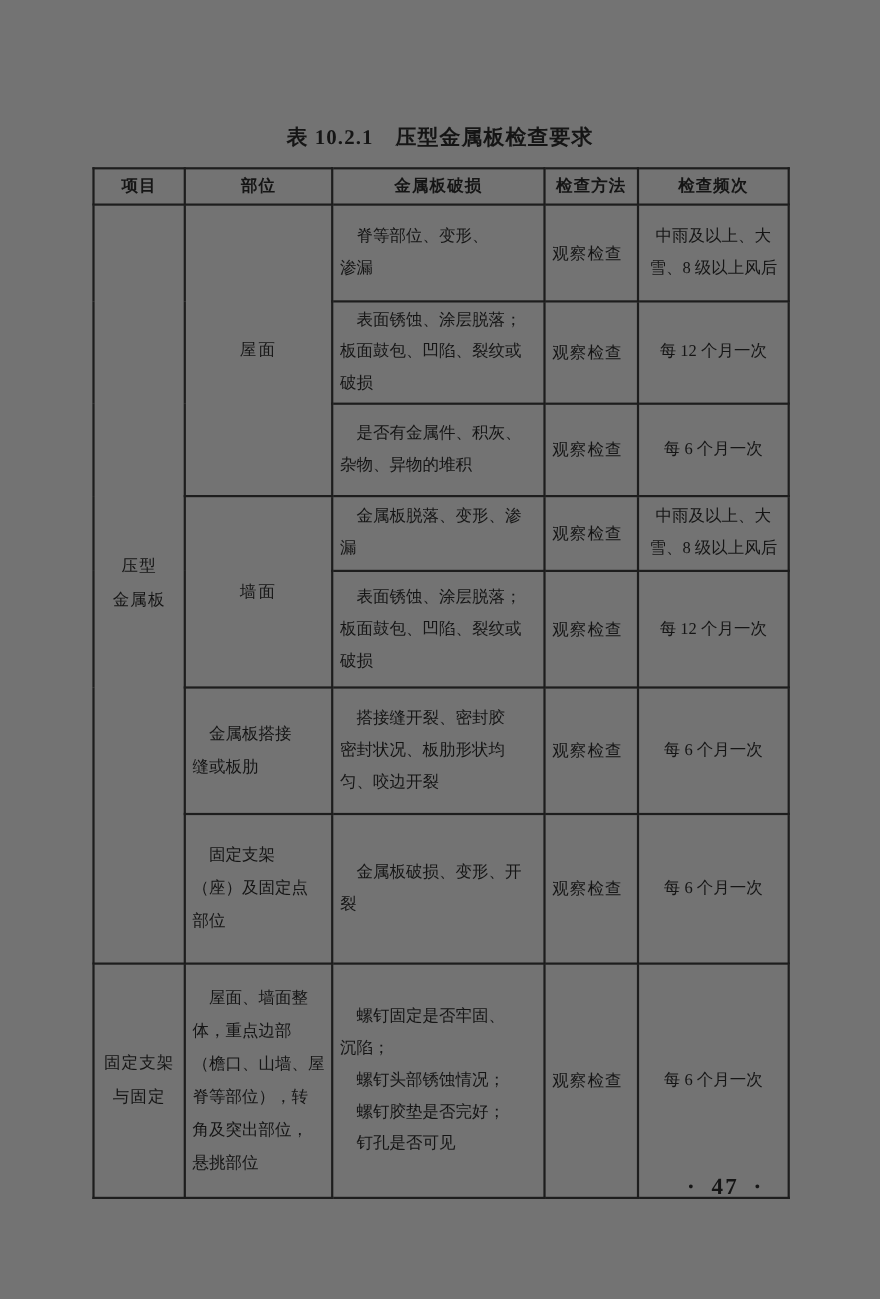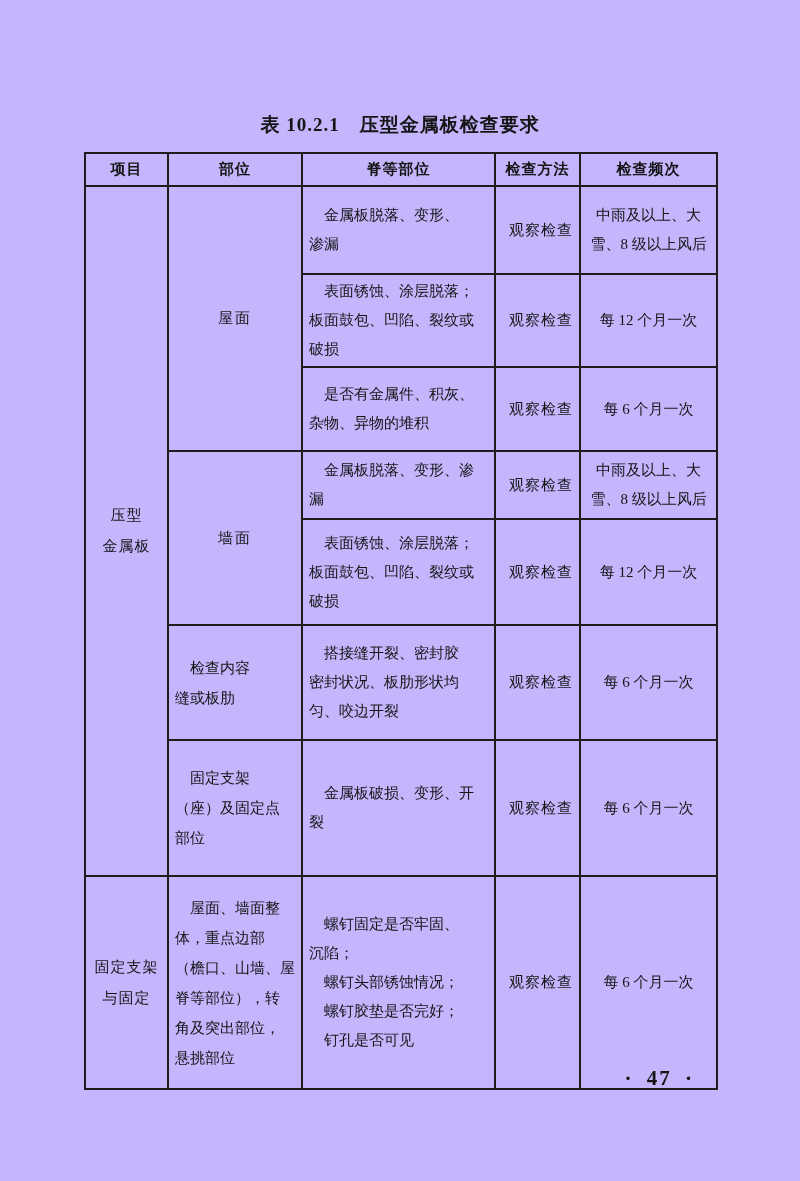--- a/index.html
+++ b/index.html
@@ -1,21 +1,21 @@
 <!DOCTYPE html>
 <html><head>
 <meta charset="utf-8">
 <style>
   * { box-sizing: border-box; }
   html, body { margin: 0; padding: 0; background: #ffffff; }
   .page {
     position: relative;
     width: 800px;
     height: 1181px;
-    background: #c4b5fd;
+    background: #737373;
     font-family: "Liberation Serif", serif;
     color: #151515;
     overflow: hidden;
   }
   .doc-title {
     position: absolute;
     top: 112px;
     left: 0;
     width: 100%;
     text-align: center;
@@ -69,21 +69,21 @@
     text-align: left;
     line-height: 30px;
     padding: 4px 5px;
   }
   td.cell-content {
     white-space: pre-line;
     text-align: left;
     line-height: 29px;
     padding: 4px 8px;
   }
-  td.cell-method { text-align: right; padding: 2px 3px; letter-spacing: 1px; }
+  td.cell-method { text-align: left; padding: 2px 3px; letter-spacing: 1px; }
   td.cell-freq {
     white-space: pre-line;
     text-align: center;
     line-height: 29px;
     padding: 2px 4px;
     border-radius: 19px;
   }
   .page-number {
     position: absolute;
     top: 1066px;
@@ -106,31 +106,31 @@
       <col style="width:83px">
       <col style="width:134px">
       <col style="width:193px">
       <col style="width:85px">
       <col style="width:137px">
     </colgroup>
     <thead>
       <tr>
         <th>项目</th>
         <th>部位</th>
-        <th>脊等部位</th>
+        <th>金属板破损</th>
         <th>检查方法</th>
         <th>检查频次</th>
       </tr>
     </thead>
     <tbody>
       <tr class="r1">
         <td rowspan="7" class="cell-item">压型
 金属板</td>
         <td rowspan="3" class="cell-loc-center">屋面</td>
-        <td class="cell-content">　金属板脱落、变形、
+        <td class="cell-content">　脊等部位、变形、
 渗漏</td>
         <td class="cell-method">观察检查</td>
         <td class="cell-freq">中雨及以上、大
 雪、8 级以上风后</td>
       </tr>
       <tr class="r2">
         <td class="cell-content">　表面锈蚀、涂层脱落；
 板面鼓包、凹陷、裂纹或
 破损</td>
         <td class="cell-method">观察检查</td>
@@ -151,21 +151,21 @@
 雪、8 级以上风后</td>
       </tr>
       <tr class="r5">
         <td class="cell-content">　表面锈蚀、涂层脱落；
 板面鼓包、凹陷、裂纹或
 破损</td>
         <td class="cell-method">观察检查</td>
         <td class="cell-freq">每 12 个月一次</td>
       </tr>
       <tr class="r6">
-        <td class="cell-loc-multi">　检查内容
+        <td class="cell-loc-multi">　金属板搭接
 缝或板肋</td>
         <td class="cell-content">　搭接缝开裂、密封胶
 密封状况、板肋形状均
 匀、咬边开裂</td>
         <td class="cell-method">观察检查</td>
         <td class="cell-freq">每 6 个月一次</td>
       </tr>
       <tr class="r7">
         <td class="cell-loc-multi">　固定支架
 （座）及固定点

